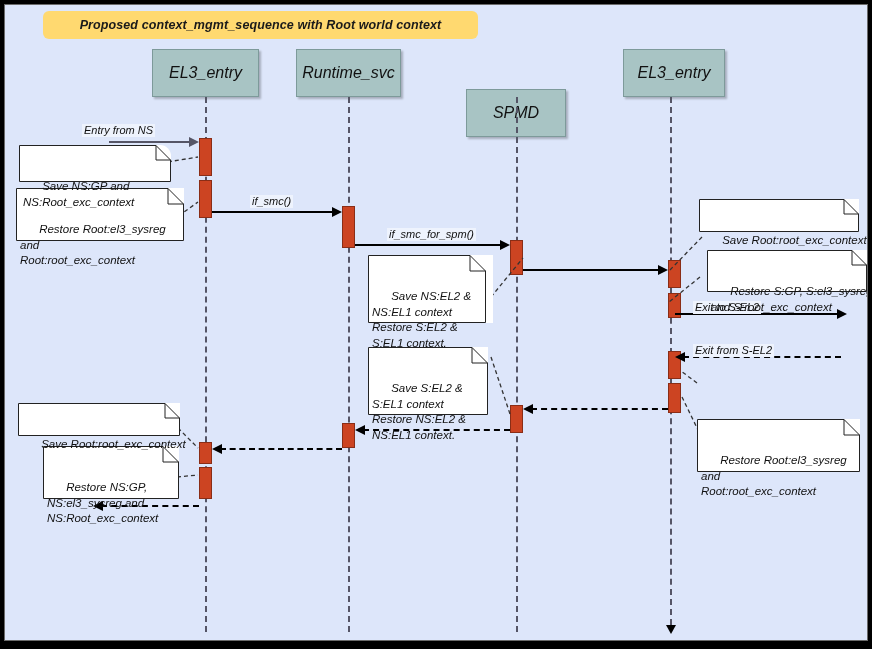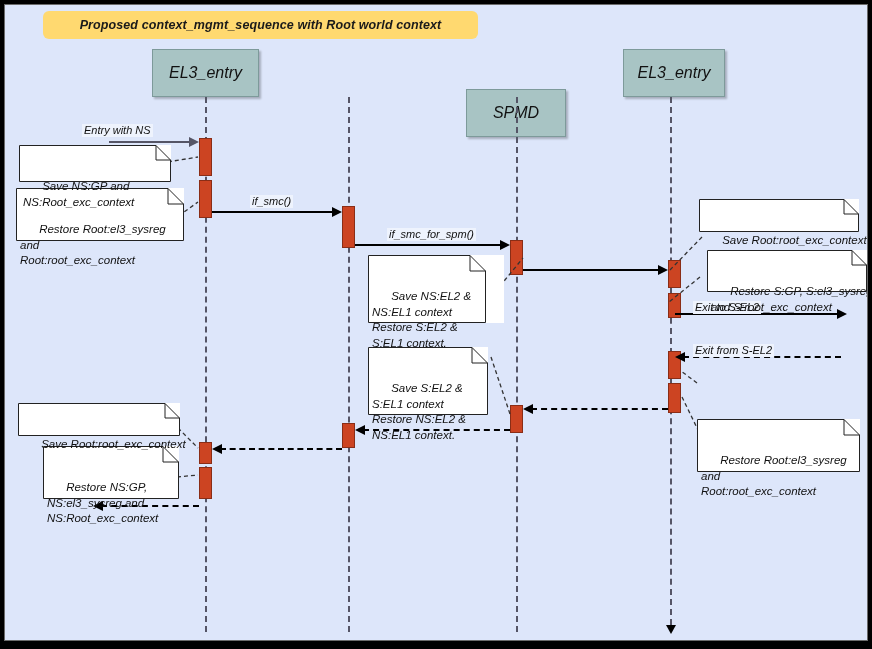--- a/index.html
+++ b/index.html
@@ -166,20 +166,23 @@
 <div id="canvas">
   <div id="diagram-frame">
 
     <div id="title-banner">
       <span class="title-text">Proposed context_mgmt_sequence with Root world context</span>
     </div>
 
     <div class="lifeline-head" style="left:147px; top:44px; width:107px;">
       <span class="head-label">EL3_entry</span>
     </div>
+    <div class="lifeline-head" style="left:291px; top:44px; width:105px;">
+      <span class="head-label">Runtime_svc</span>
+    </div>
     <div class="lifeline-head" style="left:461px; top:44px; width:100px;margin-top:40px;">
       <span class="head-label">SPMD</span>
     </div>
     <div class="lifeline-head" style="left:618px; top:44px; width:102px;">
       <span class="head-label">EL3_entry</span>
     </div>
 
     <div class="lifeline" style="left:200px; top:92px; height:535px;"></div>
     <div class="lifeline" style="left:343px; top:92px; height:535px;"></div>
     <div class="lifeline" style="left:511px; top:92px; height:535px;"></div>
@@ -197,21 +200,21 @@
     <div class="activation" style="left:505px; top:235px; height:35px;"></div>
     <div class="activation" style="left:505px; top:400px; height:28px;"></div>
 
     <div class="activation" style="left:663px; top:255px; height:28px;"></div>
     <div class="activation" style="left:663px; top:288px; height:25px;"></div>
     <div class="activation" style="left:663px; top:346px; height:28px;"></div>
     <div class="activation" style="left:663px; top:378px; height:30px;"></div>
 
     <div class="msg-line solid-gray" style="left:104px; top:136px; width:82px;"></div>
     <div class="arrow-right gray" style="left:184px; top:132px;"></div>
-    <div class="msg-label" style="left:77px; top:119px;">Entry with NS</div>
+    <div class="msg-label" style="left:77px; top:119px;">Entry from NS</div>
 
     <div class="msg-line solid" style="left:207px; top:206px; width:122px;"></div>
     <div class="arrow-right" style="left:327px; top:202px;"></div>
     <div class="msg-label" style="left:245px; top:190px;">if_smc()</div>
 
     <div class="msg-line solid" style="left:350px; top:239px; width:147px;"></div>
     <div class="arrow-right" style="left:495px; top:235px;"></div>
     <div class="msg-label" style="left:382px; top:223px;">if_smc_for_spm()</div>
 
     <div class="msg-line solid" style="left:518px; top:264px; width:137px;"></div>
@@ -253,40 +256,40 @@
 
       <line x1="694" y1="427" x2="677" y2="392" stroke="#333" stroke-width="1.3" stroke-dasharray="4,3"></line>
 
       <line x1="486" y1="352" x2="505" y2="409" stroke="#333" stroke-width="1.3" stroke-dasharray="4,3"></line>
 
       <line x1="168" y1="418" x2="193" y2="443" stroke="#333" stroke-width="1.3" stroke-dasharray="4,3"></line>
 
       <line x1="172" y1="472" x2="193" y2="470" stroke="#333" stroke-width="1.3" stroke-dasharray="4,3"></line>
     </svg>
 
-    <div class="note" style="left:14px; top:140px; width:152px; height:37px;">
+    <div class="note" style="left:14px; top:140px; width:152px; height:37px;border-radius:11px;">
       <svg class="note-svg" width="152" height="37" viewBox="0 0 152 37">
         <path d="M0.5,0.5 H137 L151.5,15 V36.5 H0.5 Z" fill="#ffffff" stroke="#222" stroke-width="1"></path>
         <path d="M137,0.5 V15 H151.5" fill="none" stroke="#222" stroke-width="1"></path>
       </svg>
       <span class="note-text">Save NS:GP and
 NS:Root_exc_context</span>
     </div>
 
     <div class="note" style="left:11px; top:183px; width:168px; height:53px;">
       <svg class="note-svg" width="168" height="53" viewBox="0 0 168 53">
         <path d="M0.5,0.5 H152 L167.5,16 V52.5 H0.5 Z" fill="#ffffff" stroke="#222" stroke-width="1"></path>
         <path d="M152,0.5 V16 H167.5" fill="none" stroke="#222" stroke-width="1"></path>
       </svg>
       <span class="note-text">Restore Root:el3_sysreg
 and
 Root:root_exc_context</span>
     </div>
 
-    <div class="note" style="left:363px; top:250px; width:136px; height:68px;">
+    <div class="note" style="left:363px; top:250px; width:125px; height:68px;">
       <svg class="note-svg" width="118" height="68" viewBox="0 0 118 68">
         <path d="M0.5,0.5 H102 L117.5,16 V67.5 H0.5 Z" fill="#ffffff" stroke="#222" stroke-width="1"></path>
         <path d="M102,0.5 V16 H117.5" fill="none" stroke="#222" stroke-width="1"></path>
       </svg>
       <span class="note-text">Save NS:EL2 &amp;
 NS:EL1 context
 Restore S:EL2 &amp;
 S:EL1 context.</span>
     </div>
 

